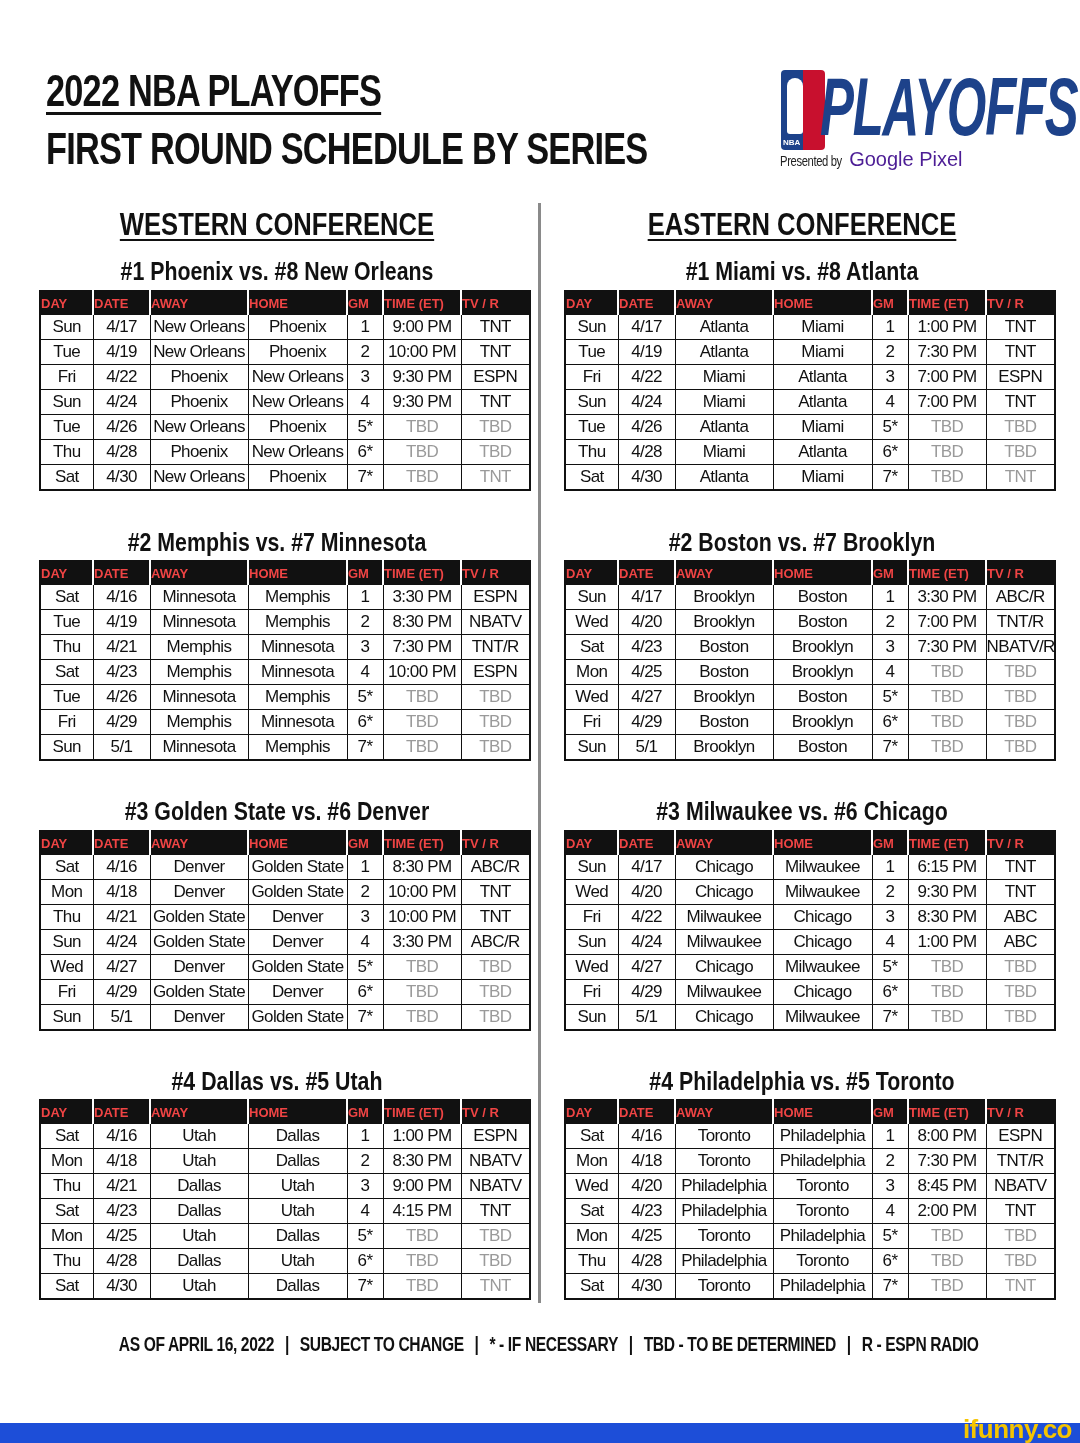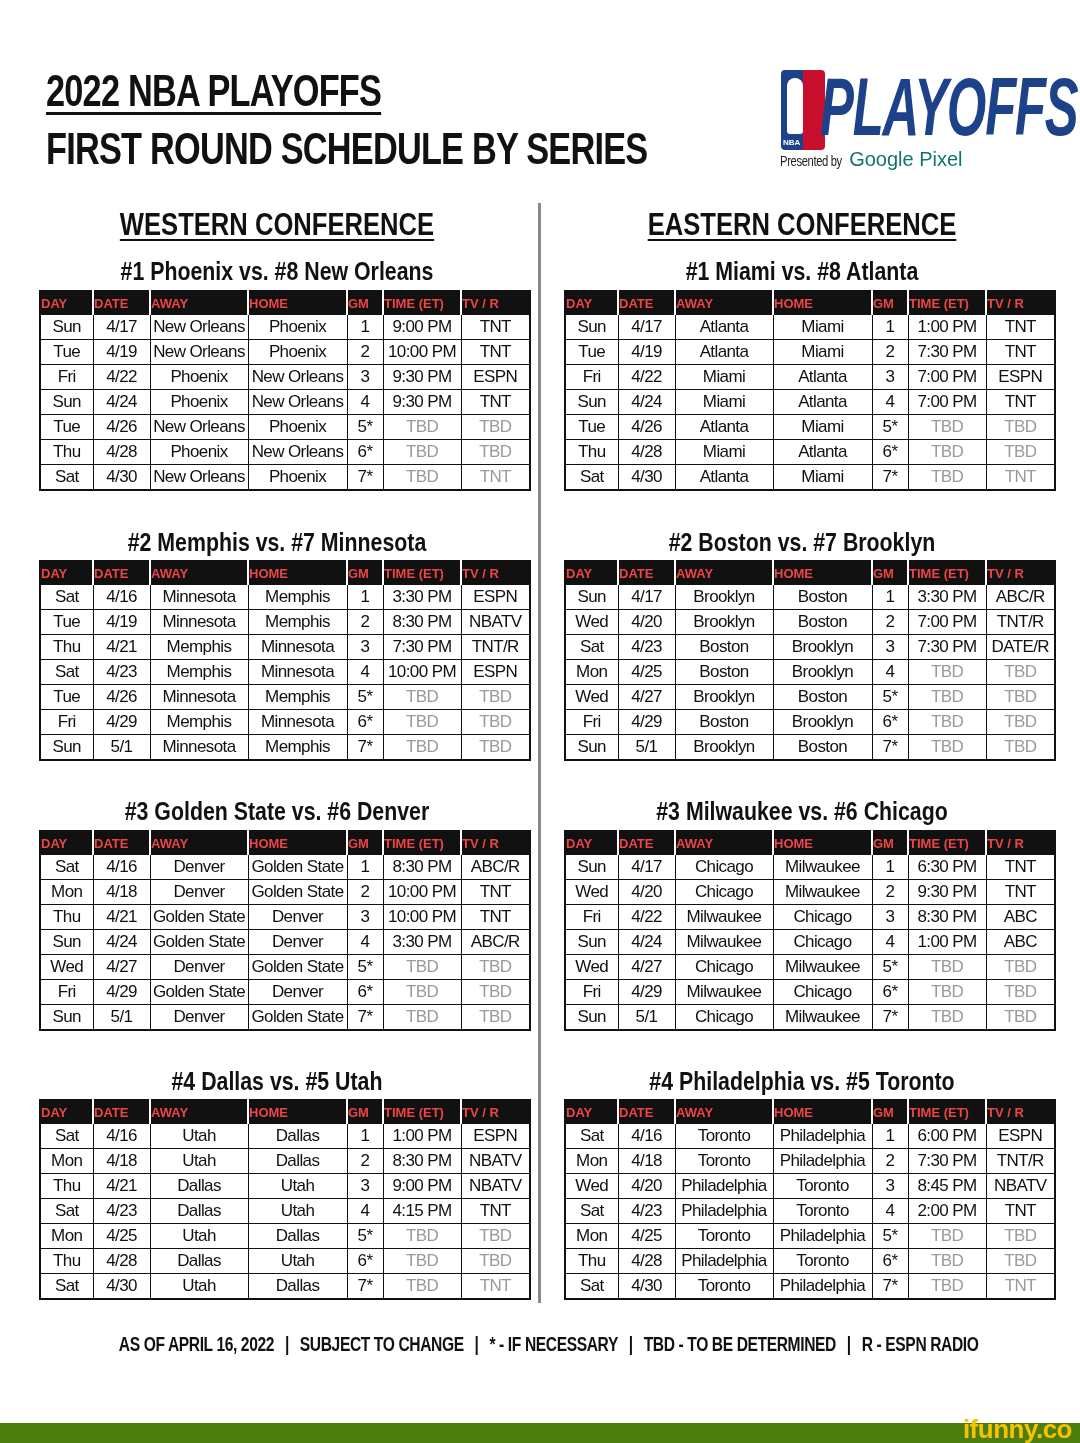--- a/index.html
+++ b/index.html
@@ -14,21 +14,21 @@
   .logo { position:absolute; left:778px; top:66px; width:260px; height:110px; }
   .logo-mark { position:absolute; left:3px; top:4px; width:44px; height:80px; border-radius:4px;
                background:linear-gradient(90deg,#1d428a 0 50%, #c8102e 50% 100%); overflow:hidden; }
   .logo-mark .fig { position:absolute; left:6px; top:8px; width:16px; height:56px; background:#fff;
                border-radius:8px 8px 3px 3px; }
   .logo-mark .nba { position:absolute; left:2px; bottom:3px; font-size:8px; color:#fff; font-weight:bold; }
   .logo-word { position:absolute; left:42px; top:-6px; font-size:82px; font-weight:bold; font-style:italic;
                color:#1d428a; letter-spacing:-2px; transform:scaleX(0.62); transform-origin:left top; }
   .logo-pres { position:absolute; left:2px; top:82px; font-size:17px; color:#222; white-space:nowrap; }
   .logo-pres .by { font-size:15px; transform:scaleX(0.75); display:inline-block; transform-origin:left; letter-spacing:-0.5px; margin-right:-18px;}
-  .logo-pres .gp { font-size:20px; color:#0f766e; }
+  .logo-pres .gp { font-size:20px; color:#4c1d95; }
 
   .divider { position:absolute; left:538px; top:203px; width:3px; height:1100px; background:#8a8a8a; }
 
   .conf-title { position:absolute; top:206px; font-size:32px; font-weight:bold; text-decoration:underline;
                 text-decoration-thickness:2px; text-underline-offset:4px; transform:scaleX(0.8);
                 white-space:nowrap; text-align:center; width:600px; transform-origin:center top; }
   .conf-west { left:-23px; }
   .conf-east { left:502px; }
 
   .series-title { position:absolute; font-size:26px; font-weight:bold; white-space:nowrap; text-align:center;
@@ -41,21 +41,21 @@
   table.sched th:first-child { border-left:none; }
   table.sched td { border:1.5px solid #111; font-size:17px; height:24px; padding:0; text-align:center;
                    white-space:nowrap; overflow:hidden; letter-spacing:-0.6px; }
   table.sched td.tbd { color:#9a9a9a;margin-left:19px; }
   .c-day{width:51px}.c-date{width:55px}.c-away{width:96px}.c-home{width:97px}.c-gm{width:34px}.c-time{width:76px}.c-tv{width:67px}
 
   .footer { position:absolute; top:1333px; left:0; width:1080px; text-align:center; font-size:20px; font-weight:bold;
             transform:scaleX(0.78); transform-origin:center top; white-space:nowrap; letter-spacing:-0.5px; }
   .footer .sep { margin:0 14px; }
 
-  .ifunny-bar { position:absolute; left:0; top:1423px; width:1080px; height:20px; background:#4d7c0f; }
+  .ifunny-bar { position:absolute; left:0; top:1423px; width:1080px; height:20px; background:#1d4ed8; }
   .ifunny-logo { position:absolute; right:8px; top:-9px; font-size:26px; font-weight:bold; color:#f5c400;
                  letter-spacing:-0.5px; }
 </style>
 </head>
 <body>
 
 <div class="title1">2022 NBA PLAYOFFS</div>
 <div class="title2">FIRST ROUND SCHEDULE BY SERIES</div>
 
 <div class="logo">
@@ -503,21 +503,21 @@
           <td>7:00 PM</td>
           <td>TNT/R</td>
         </tr>
         <tr>
           <td>Sat</td>
           <td>4/23</td>
           <td>Boston</td>
           <td>Brooklyn</td>
           <td>3</td>
           <td>7:30 PM</td>
-          <td>DATE/R</td>
+          <td>NBATV/R</td>
         </tr>
         <tr>
           <td>Mon</td>
           <td>4/25</td>
           <td>Boston</td>
           <td>Brooklyn</td>
           <td>4</td>
           <td class="tbd">TBD</td>
           <td class="tbd">TBD</td>
         </tr>
@@ -563,21 +563,21 @@
           <th class="c-tv">TV / R</th>
         </tr>
       </thead>
       <tbody>
         <tr>
           <td>Sun</td>
           <td>4/17</td>
           <td>Chicago</td>
           <td>Milwaukee</td>
           <td>1</td>
-          <td>6:30 PM</td>
+          <td>6:15 PM</td>
           <td>TNT</td>
         </tr>
         <tr>
           <td>Wed</td>
           <td>4/20</td>
           <td>Chicago</td>
           <td>Milwaukee</td>
           <td>2</td>
           <td>9:30 PM</td>
           <td>TNT</td>
@@ -642,21 +642,21 @@
           <th class="c-tv">TV / R</th>
         </tr>
       </thead>
       <tbody>
         <tr>
           <td>Sat</td>
           <td>4/16</td>
           <td>Toronto</td>
           <td>Philadelphia</td>
           <td>1</td>
-          <td>6:00 PM</td>
+          <td>8:00 PM</td>
           <td>ESPN</td>
         </tr>
         <tr>
           <td>Mon</td>
           <td>4/18</td>
           <td>Toronto</td>
           <td>Philadelphia</td>
           <td>2</td>
           <td>7:30 PM</td>
           <td>TNT/R</td>

